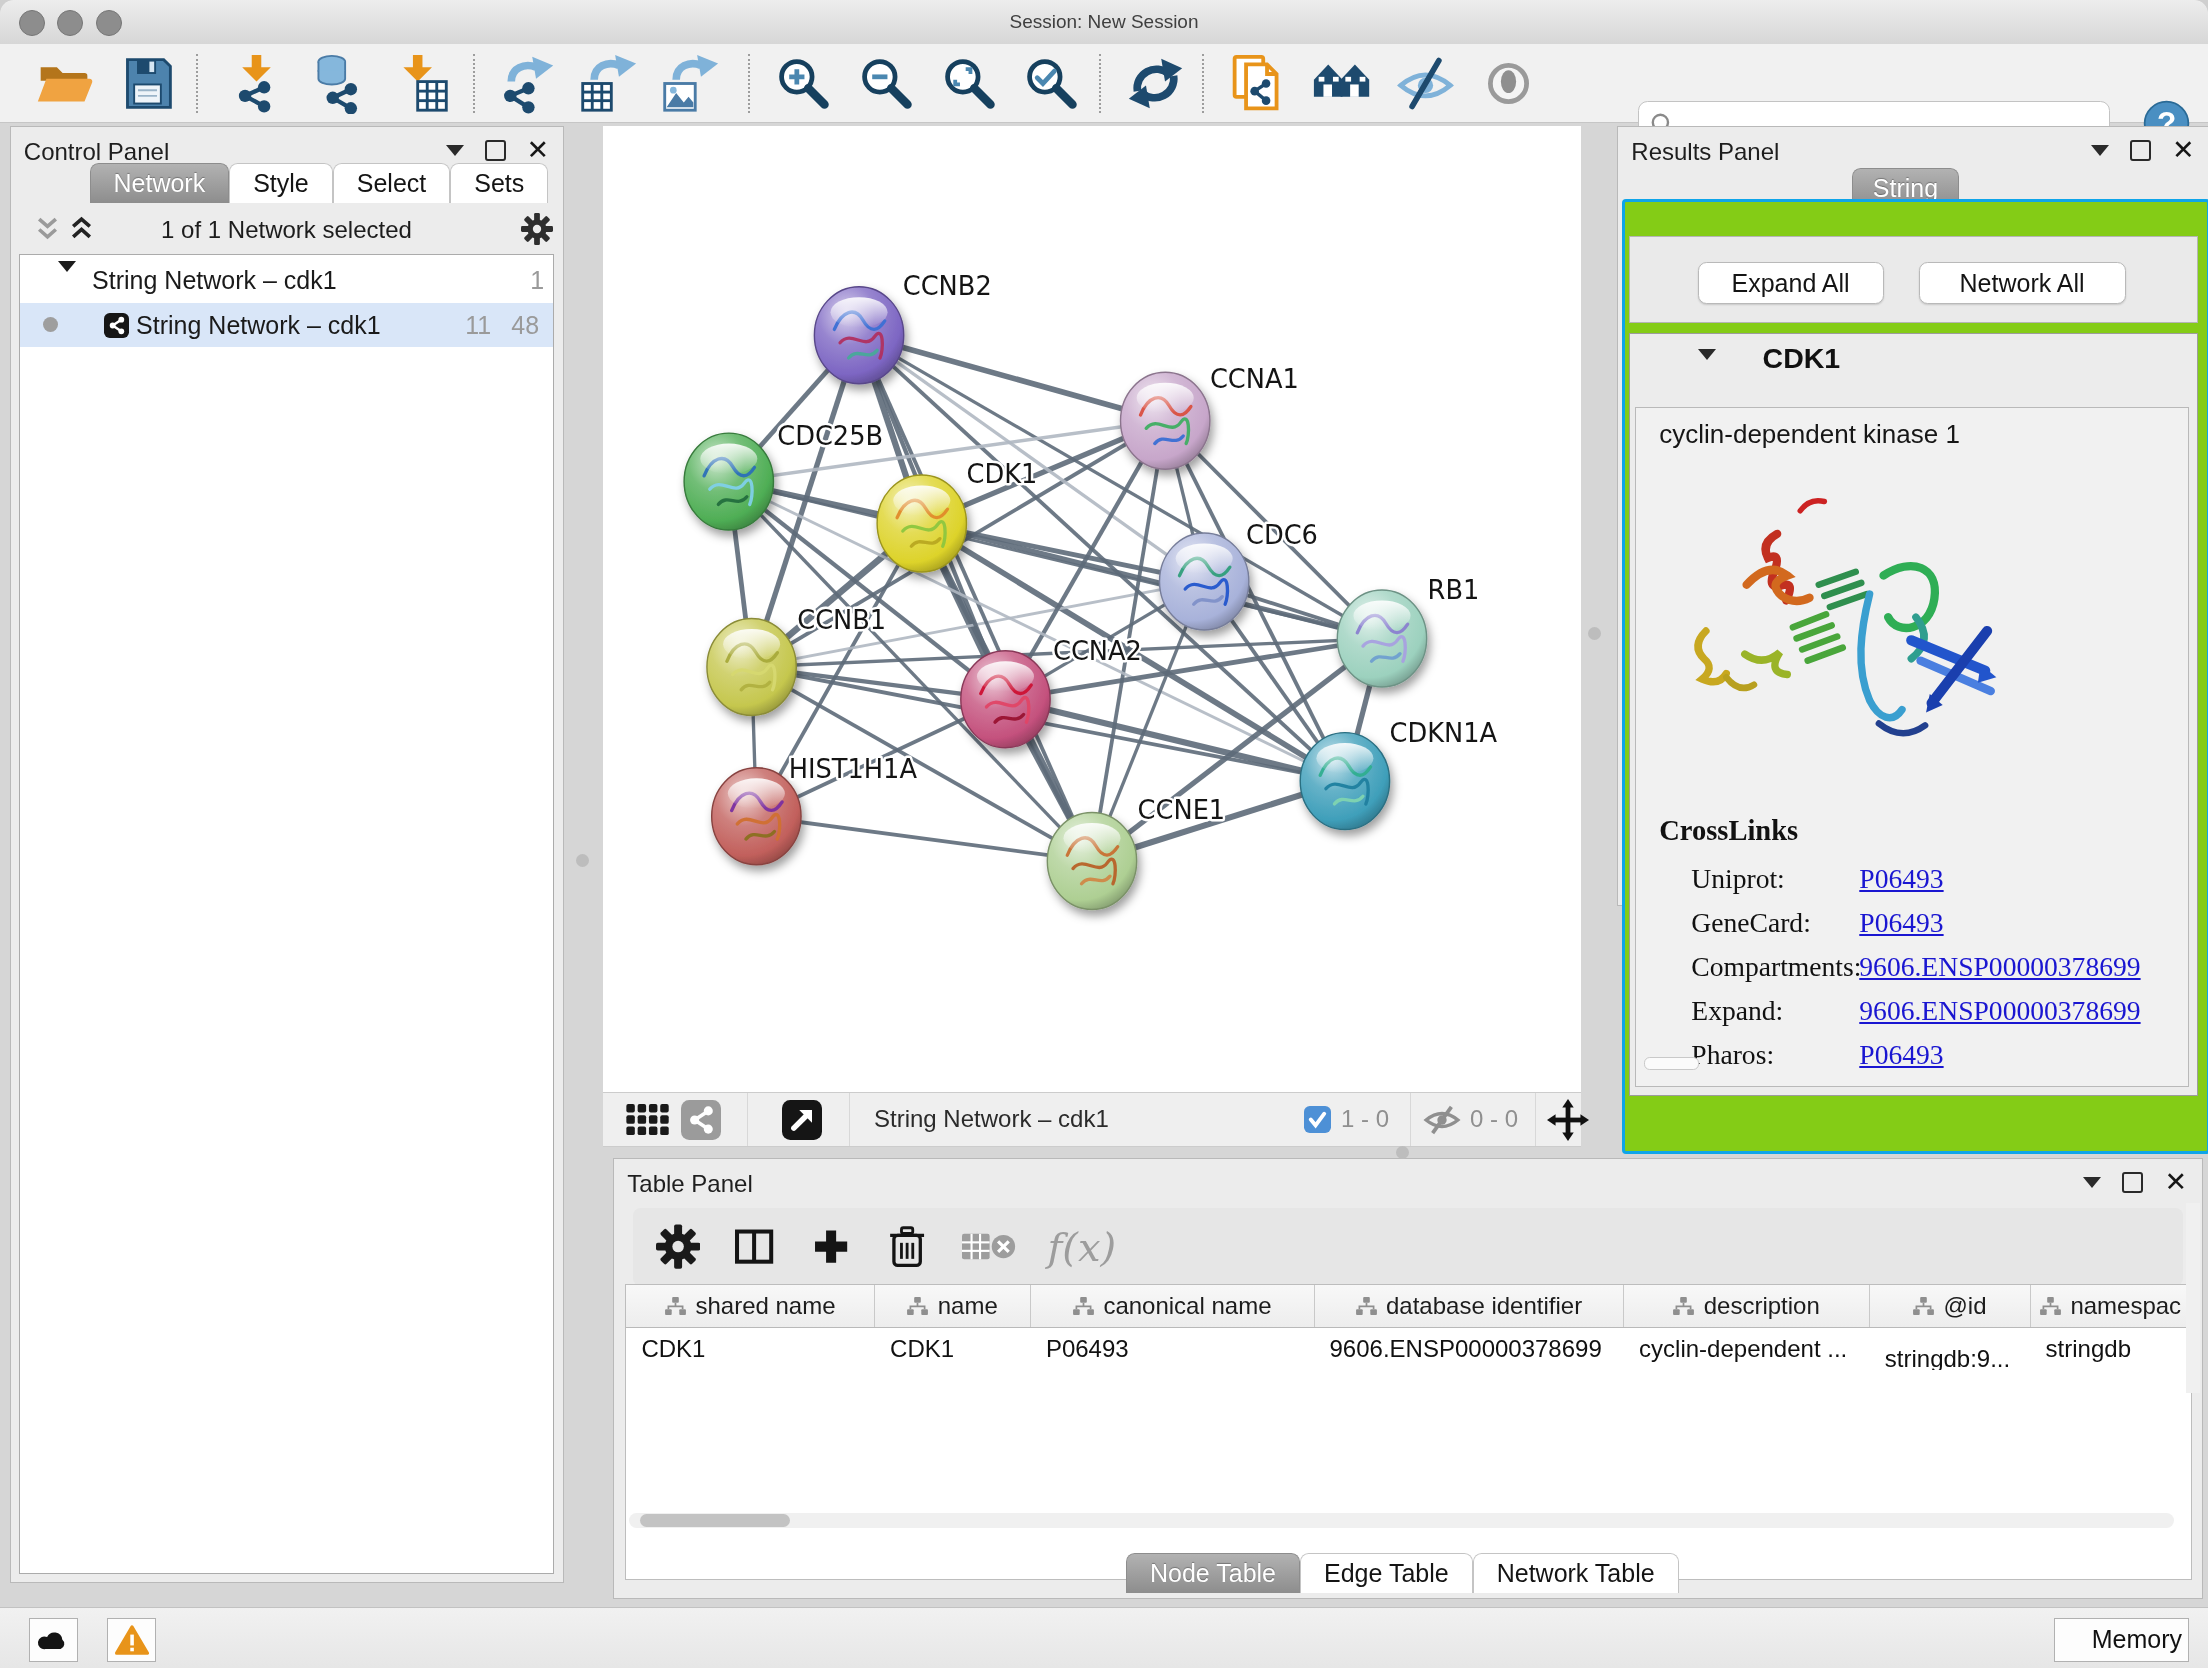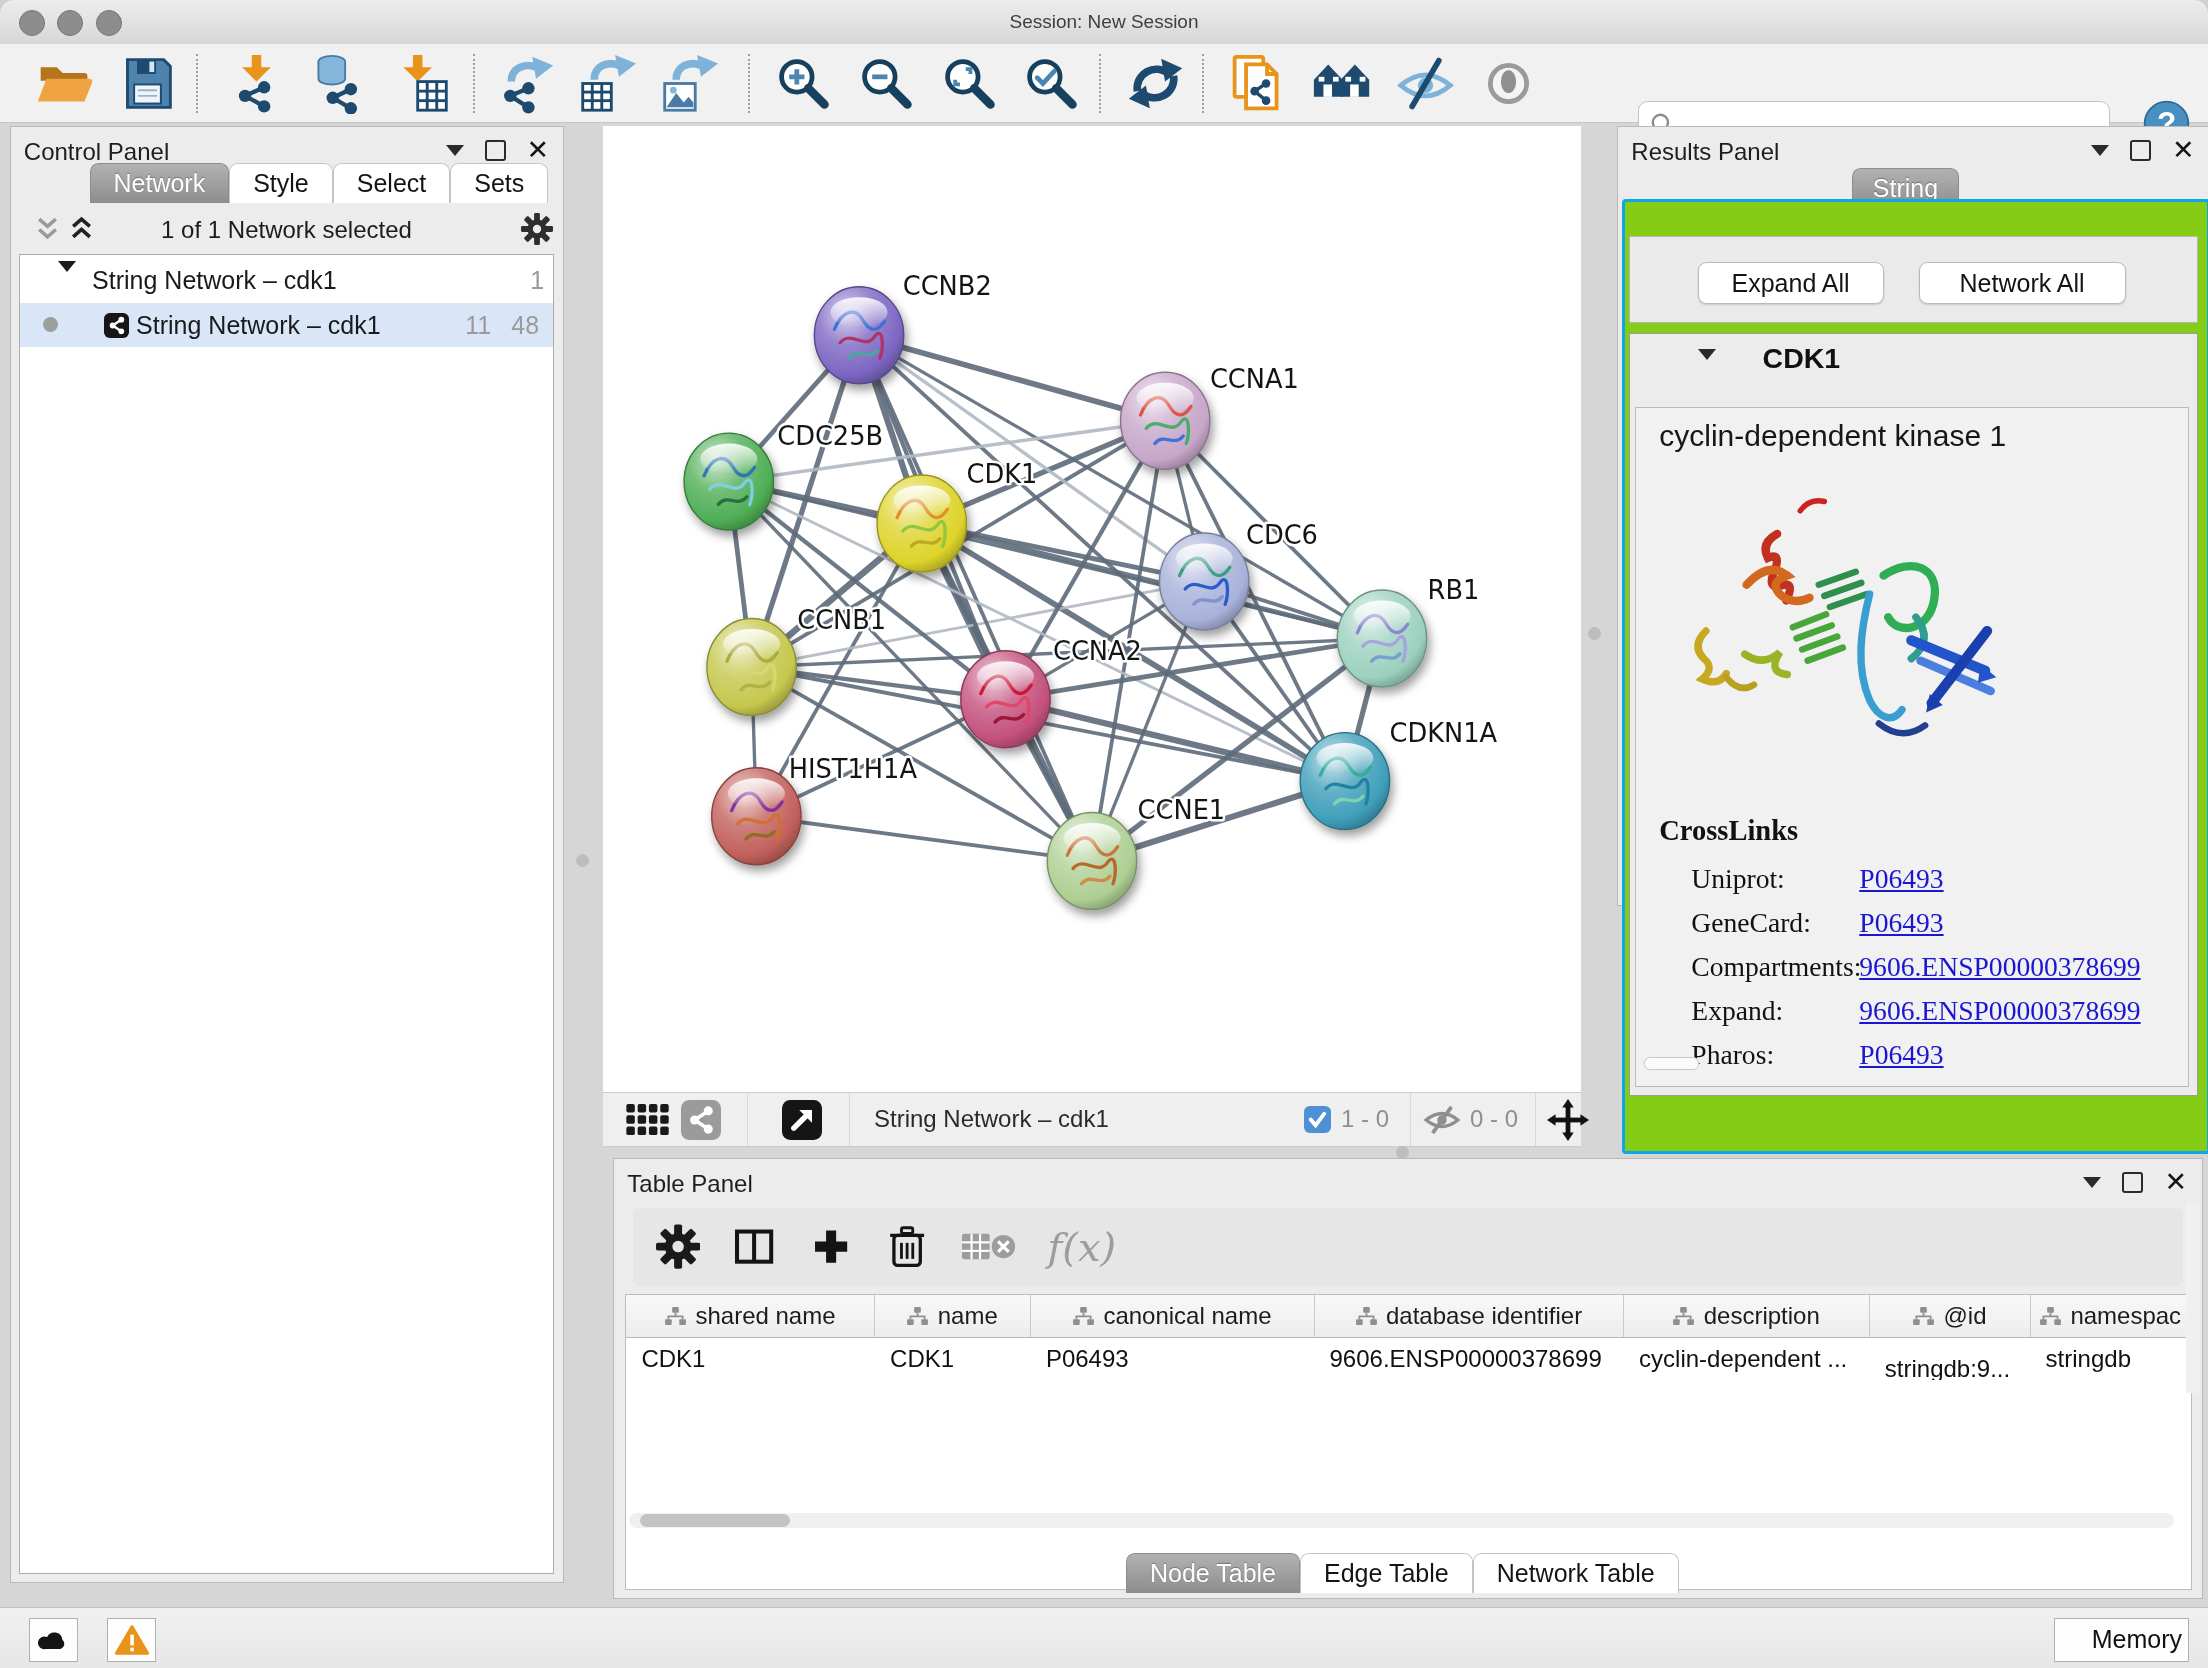--- a/index.html
+++ b/index.html
@@ -67,38 +67,38 @@
   #rp-container{position:absolute;left:3.8px;top:72px;width:582px;height:949px;background:#84cc16;
     border:3px solid #0ea5e9;border-radius:4px;}
   #rp-expandbox{position:absolute;left:3.8px;top:34px;width:569px;height:87px;background:#eaeaea;border:1.9px solid #b5b5b5;box-sizing:border-box;}
   .rbtn{position:absolute;top:25px;height:42px;background:#ffffff;border:1.9px solid #b9b9b9;border-radius:8.6px;
     font-size:25px;color:#141414;cursor:pointer;box-shadow:0 1px 1.9px rgba(0,0,0,.15);}
   #rp-mainbox{position:absolute;left:3.8px;top:131px;width:569px;height:763px;background:#ececec;border:1.9px solid #9c9c9c;box-sizing:border-box;}
   #rp-entry-head{position:absolute;left:0;top:0;width:100%;height:42px;}
   #rp-entry-head .caret-down{position:absolute;left:68px;top:15px;}
   #rp-gene{position:absolute;left:133px;top:7.6px;font-size:28.5px;font-weight:bold;color:#111;}
   #rp-innerbox{position:absolute;left:5.7px;top:73px;width:554px;height:680px;background:#f1f1f1;border:1.9px solid #b9b9b9;box-sizing:border-box;}
-  #rp-desc{position:absolute;left:23px;top:11.4px;font-size:30px;color:#161616;}
+  #rp-desc{position:absolute;left:23px;top:11.4px;font-size:26px;color:#161616;}
   #protein-img{position:absolute;left:25px;top:38px;}
   .serif{font-family:"Liberation Serif","DejaVu Serif",serif;}
   #xl-head{position:absolute;left:23px;top:407px;font-size:28.5px;font-weight:bold;color:#111;}
   #xlink-rows{position:absolute;left:0;top:449px;width:100%;}
   .xrow{position:relative;height:44px;}
   .xlabel{position:absolute;left:55px;top:5.7px;font-size:27.6px;color:#111;}
   .xlink{position:absolute;left:223px;top:5.7px;font-size:27.6px;color:#1a16d1;text-decoration:underline;}
   #rp-thumb{position:absolute;left:7.6px;top:649px;width:53px;height:11.4px;background:#fbfbfb;border:1px solid #c9c9c9;border-radius:5.7px;}
 
   
   #table-panel{left:613px;top:1158px;width:1590px;height:441px;}
   #tp-toolstrip{position:absolute;left:19px;top:49px;width:1550px;height:78px;background:#e6e6e6;border-radius:7.6px;
     display:flex;align-items:center;gap:28.5px;padding-left:21px;box-sizing:border-box;}
   .tpbtn{width:48px;height:49px;background:none;border:none;padding:1.9px;cursor:pointer;}
   .tpbtn svg{width:100%;height:100%;}
   #tp-fx{font-family:"DejaVu Serif","Liberation Serif",serif;font-style:italic;font-size:40px;color:#9d9d9d;}
-  #tp-table{position:absolute;left:11.4px;top:135px;width:1567px;height:296px;background:#ffffff;border:1px solid #bdbdbd;box-sizing:border-box;}
+  #tp-table{position:absolute;left:11.4px;top:125px;width:1567px;height:296px;background:#ffffff;border:1px solid #bdbdbd;box-sizing:border-box;}
   #thead-row{display:flex;height:42px;background:linear-gradient(#f8f8f8,#ededed);border-bottom:1.9px solid #b9b9b9;}
   .thcell{display:flex;align-items:center;justify-content:center;gap:9.5px;font-size:24px;color:#1c1c1c;
     border-right:1px solid #c9c9c9;box-sizing:border-box;overflow:hidden;white-space:nowrap;cursor:pointer;}
   #tbody-row{display:flex;height:42px;}
   .tdcell{font-size:24px;color:#111;padding-left:15px;box-sizing:border-box;display:flex;align-items:center;
     overflow:hidden;white-space:nowrap;cursor:default;}
   #tp-hscroll{position:absolute;left:15px;top:354px;width:1545px;height:15px;background:#f0f0f0;border-radius:7.6px;}
   #tp-hthumb{position:absolute;left:11.4px;top:1px;width:150px;height:13.3px;background:#c3c3c3;border-radius:6.7px;}
   #tp-vscroll{position:absolute;right:1.9px;top:44px;width:14.3px;height:190px;background:#f0f0f0;}
   #tp-tabs{position:absolute;left:512px;top:394px;display:flex;}

